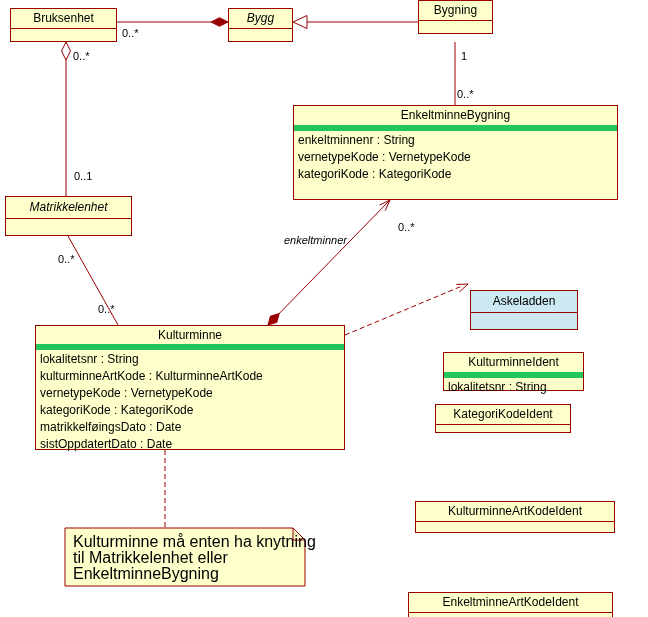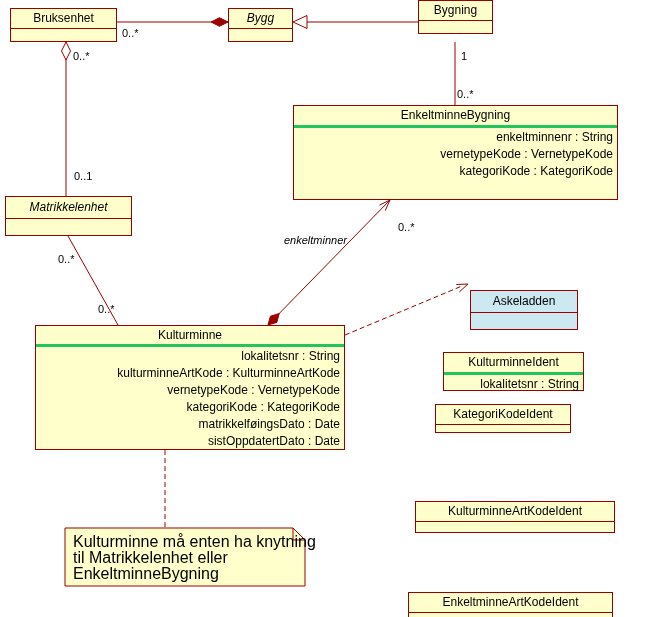--- a/index.html
+++ b/index.html
@@ -14,21 +14,21 @@
     background:#FFFFCC; border:1px solid #9A0000;
     display:flex; flex-direction:column; font-size:12px;
   }
   .cls.blue { background:#CCE8F0; }
   .cls .title {
     flex:0 0 auto; text-align:center; line-height:19px; height:19px;
     white-space:nowrap; overflow:hidden;
   }
   .cls .title.abstract { font-style:italic; }
   .cls .body { flex:1 1 auto; border-top:1px solid #9A0000; }
-  .cls .attrs { flex:1 1 auto; border-top:3px solid #22c55e; padding:1px 4px 0 4px;text-align:right; }
+  .cls .attrs { flex:1 1 auto; border-top:6px solid #22c55e; padding:1px 4px 0 4px; }
   .cls .attrs .attr { line-height:17px; white-space:nowrap; }
 
   .elabel {
     position:absolute; font-size:11px; line-height:12px; white-space:nowrap;
   }
   .elabel.italic { font-style:italic; }
 
   .note-text {
     position:absolute; font-size:16px; line-height:16px; white-space:nowrap;
   }

